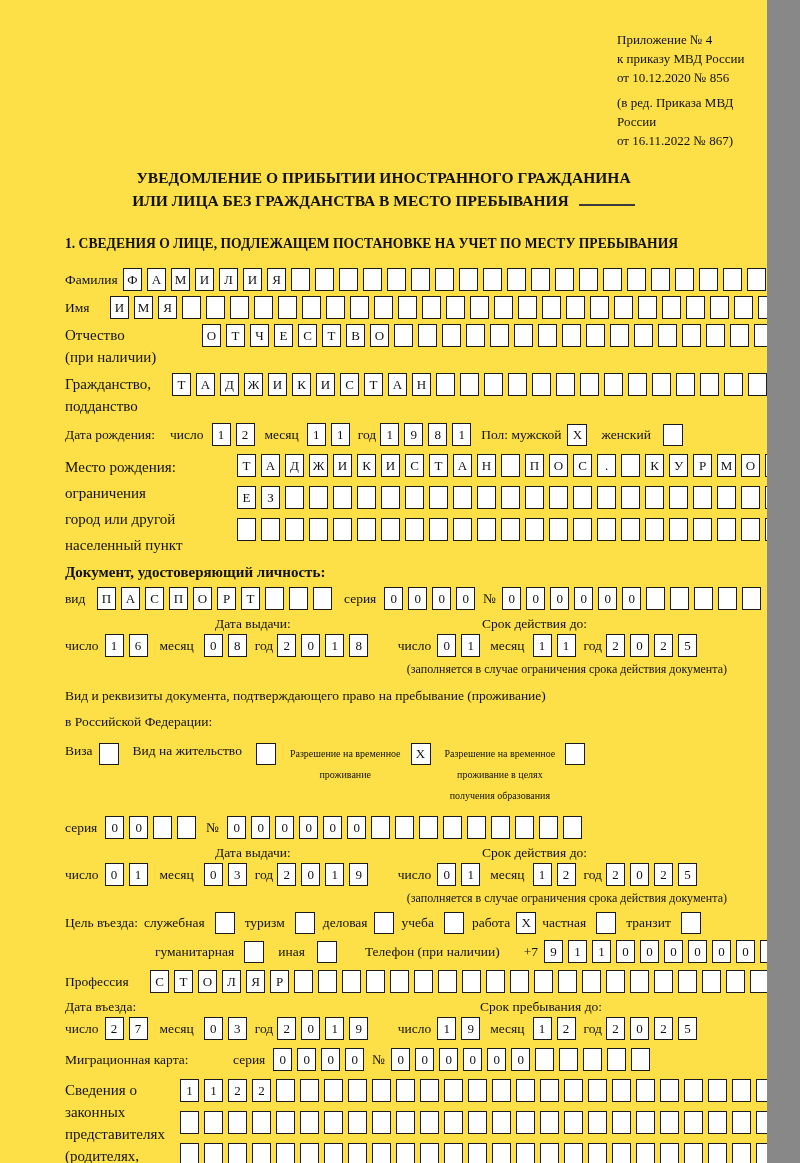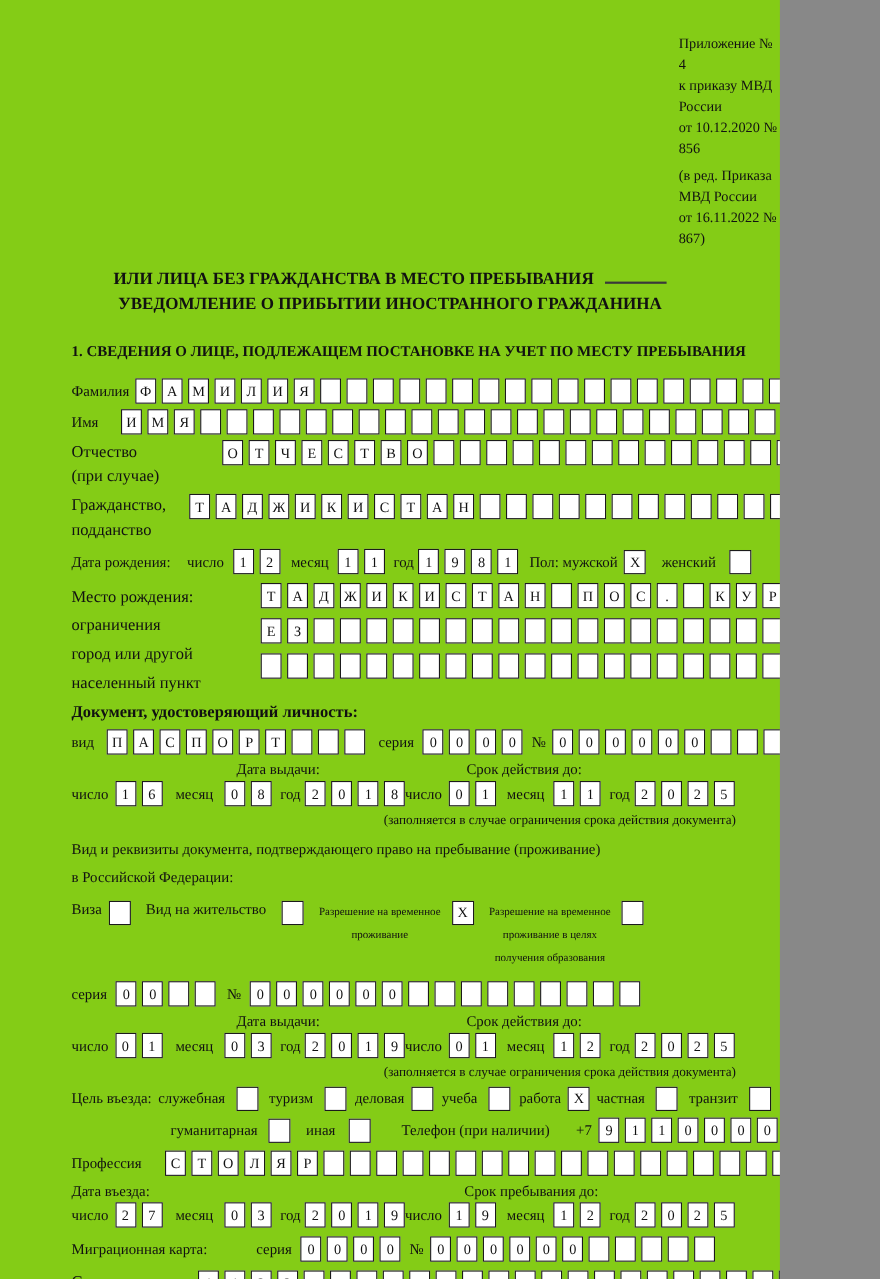--- a/index.html
+++ b/index.html
@@ -1,17 +1,17 @@
 <!DOCTYPE html>
 <html><head>
 <meta charset="utf-8">
 <style>
   html,body{margin:0;padding:0;background:#888;}
   .page{
-    width:709px;height:1163px;background:#84cc16;color:#111;
+    width:767px;height:1163px;background:#fde047;color:#111;
     font-family:"Liberation Serif","DejaVu Serif",serif;
     position:relative;overflow:hidden;box-sizing:border-box;
     padding:30px 0 0 65px;
   }
   .appendix{margin-left:552px;font-size:13px;line-height:19px;}
   .appendix .gap{margin-top:6px;}
   .forma{font-weight:bold;font-size:14.5px;text-align:right;padding-right:35px;margin-top:18px;}
   .title{font-weight:bold;font-size:15.5px;text-align:center;margin:16px 65px 0 0;line-height:23px;}
   .title-underline{display:inline-block;width:56px;border-bottom:2.5px solid #3a3a3a;height:13px;margin-left:10px;}
   .sec-heading{font-weight:bold;font-size:13.6px;margin:24px 0 16px 0;}
@@ -47,24 +47,24 @@
   <div class="appendix">
     <div>Приложение № 4</div>
     <div>к приказу МВД России</div>
     <div>от 10.12.2020 № 856</div>
     <div class="gap">(в ред. Приказа МВД России</div>
     <div>от 16.11.2022 № 867)</div>
   </div>
 
 
   <div class="title">
+    <div>УВЕДОМЛЕНИЕ О ПРИБЫТИИ ИНОСТРАННОГО ГРАЖДАНИНА</div>
     <div>
       <span>ИЛИ ЛИЦА БЕЗ ГРАЖДАНСТВА В МЕСТО ПРЕБЫВАНИЯ</span><span class="title-underline"></span>
     </div>
-    <div>УВЕДОМЛЕНИЕ О ПРИБЫТИИ ИНОСТРАННОГО ГРАЖДАНИНА</div>
   </div>
 
   <div class="sec-heading">1. СВЕДЕНИЯ О ЛИЦЕ, ПОДЛЕЖАЩЕМ ПОСТАНОВКЕ НА УЧЕТ ПО МЕСТУ ПРЕБЫВАНИЯ</div>
 
   <div class="row">
     <span class="lbl" style="width:58px;">Фамилия</span>
     <span class="cells">
         <span class="cell">Ф</span>
         <span class="cell">А</span>
         <span class="cell">М</span>
@@ -126,21 +126,21 @@
         <span class="cell"></span>
         <span class="cell"></span>
         <span class="cell"></span>
         <span class="cell"></span>
       </span>
   </div>
 
   <div class="stack">
     <span class="lblcol" style="width:137px;">
       <div>Отчество</div>
-      <div>(при случае)</div>
+      <div>(при наличии)</div>
     </span>
     <span class="cells">
         <span class="cell">О</span>
         <span class="cell">Т</span>
         <span class="cell">Ч</span>
         <span class="cell">Е</span>
         <span class="cell">С</span>
         <span class="cell">Т</span>
         <span class="cell">В</span>
         <span class="cell">О</span>

